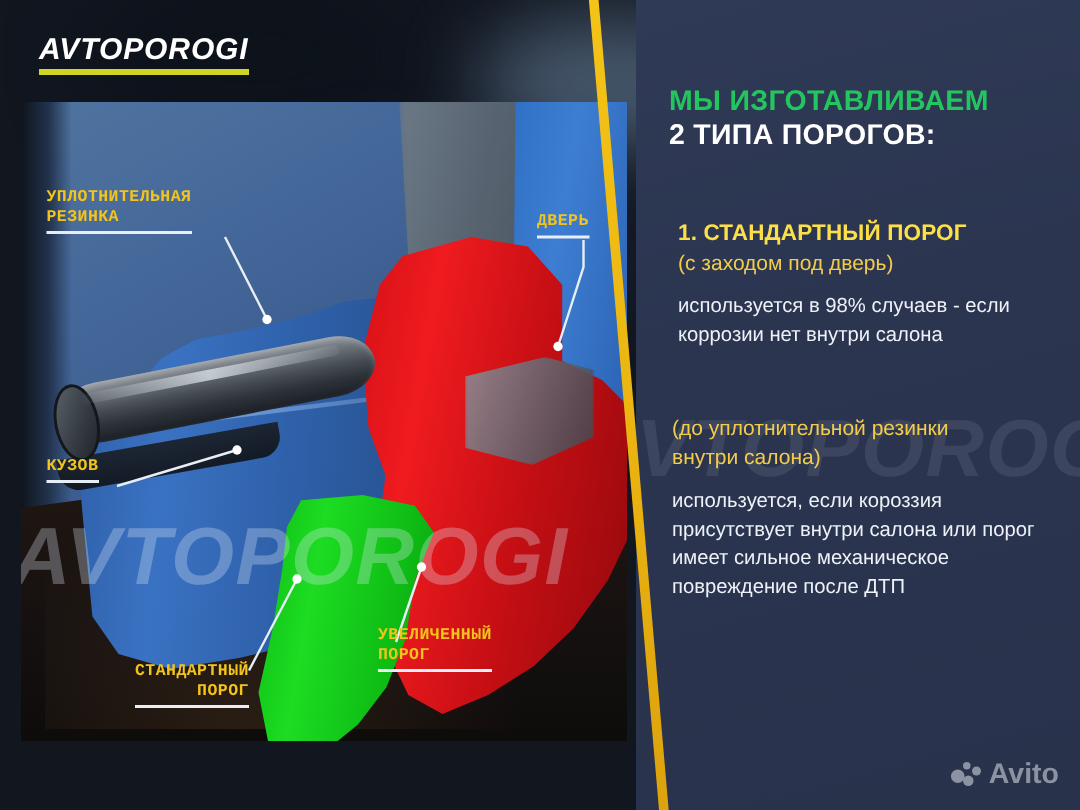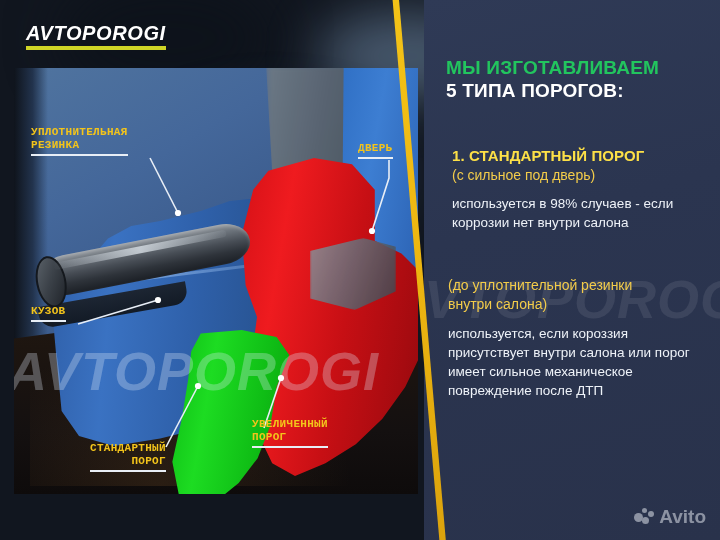--- a/index.html
+++ b/index.html
@@ -316,26 +316,26 @@
     <div class="rule"></div>
   </div>
 
   <div class="panel">
     <div class="panel-bg"></div>
     <div class="wm-panel">AVTOPOROGI</div>
 
     <div class="panel-inner">
       <div class="h-main">
         <div class="l1">МЫ ИЗГОТАВЛИВАЕМ</div>
-        <div class="l2">5 ТИПА ПОРОГОВ:</div>
+        <div class="l2">2 ТИПА ПОРОГОВ:</div>
       </div>
 
       <div class="sec sec1">
         <div class="hd">1. СТАНДАРТНЫЙ ПОРОГ</div>
-        <div class="sub">(с сильное под дверь)</div>
+        <div class="sub">(с заходом под дверь)</div>
         <div class="body">используется в 98% случаев - если коррозии нет внутри салона</div>
       </div>
 
       <div class="sec sec2">
         <div class="sub">(до уплотнительной резинки</div>
         <div class="sub">внутри салона)</div>
         <div class="body">используется, если короззия присутствует внутри салона или порог имеет сильное механическое повреждение после ДТП</div>
       </div>
     </div>
   </div>

